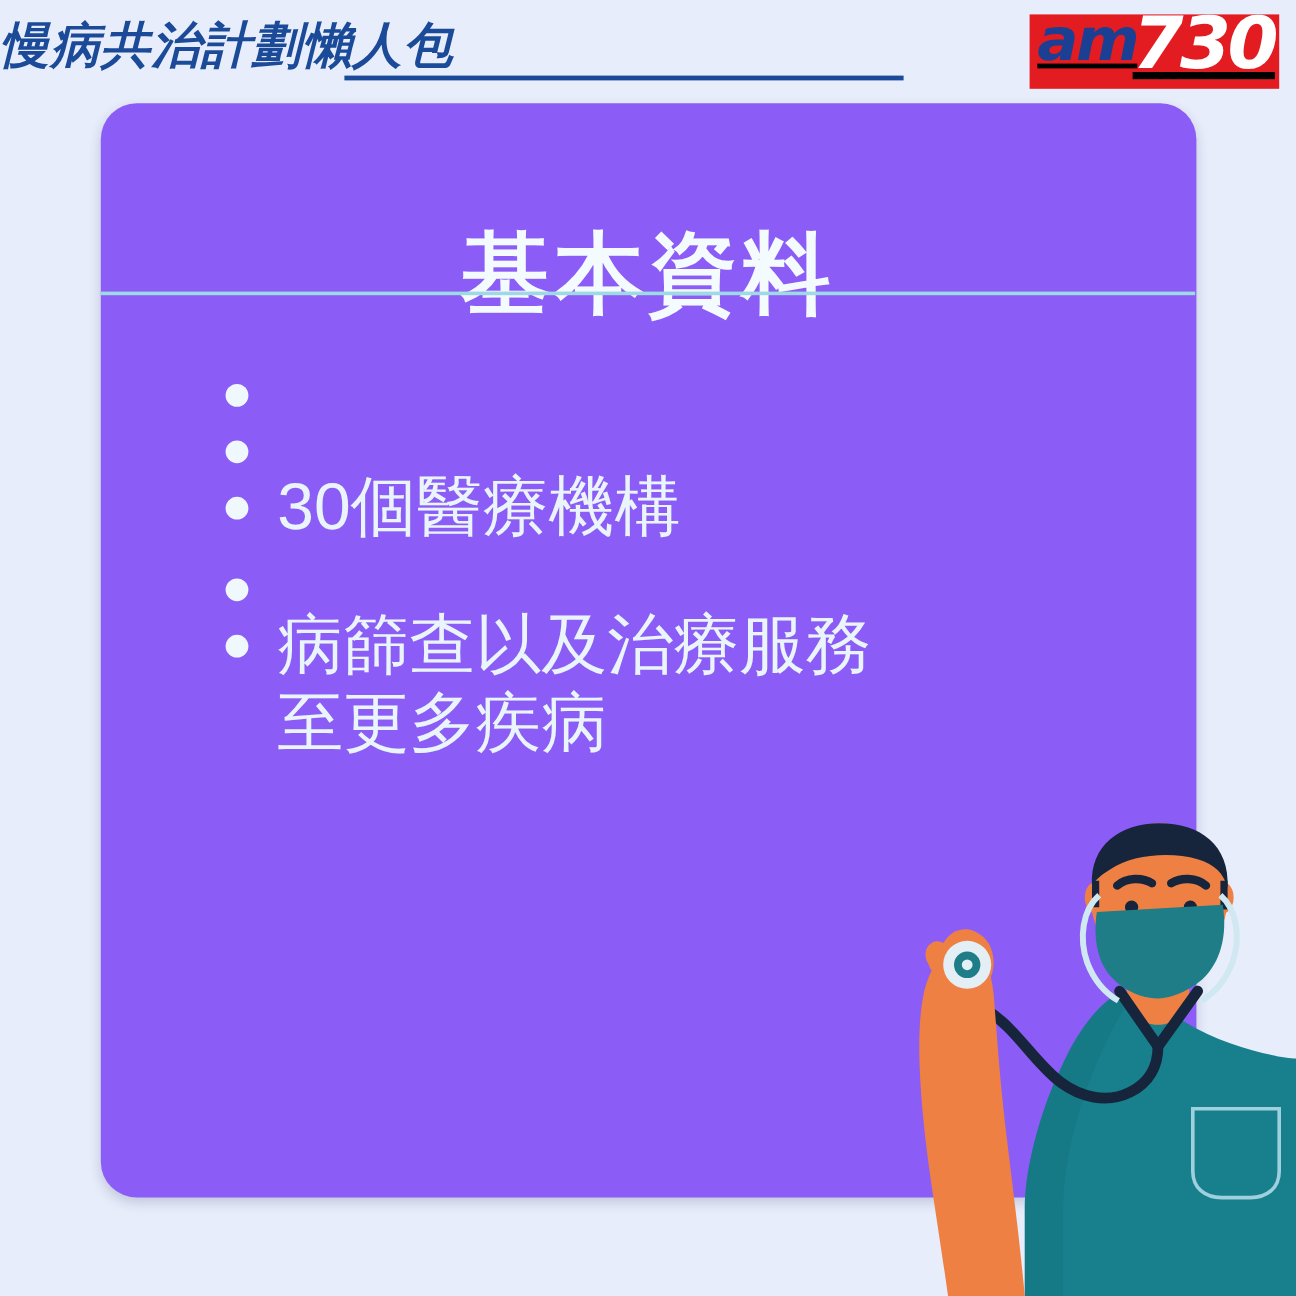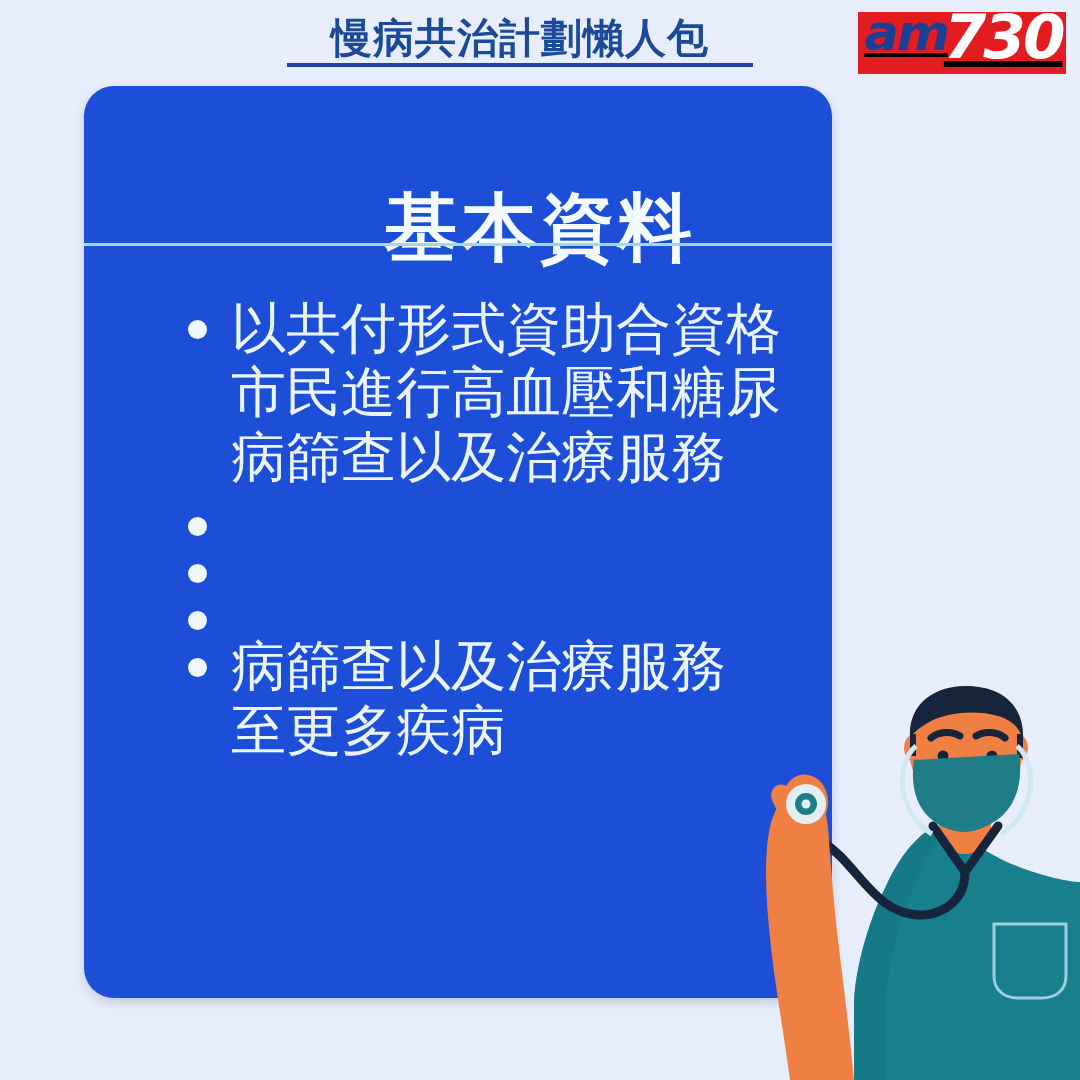--- a/index.html
+++ b/index.html
@@ -20,27 +20,27 @@
   #top-bar {
     position:absolute;
     left:0; top:0;
     width:1080px; height:86px;
   }
 
   #headline {
     position:absolute;
     left:0; top:14px;
     width:1040px;
-    text-align:center;
     font-size:41px;
     font-weight:bold;
     color:#1b4a98;
     letter-spacing:1px;
     line-height:1.18;
     white-space:nowrap;
+    font-style:italic;
   }
   #headline-underline {
     position:absolute;
     left:50%;
     transform:translateX(-50%);
     margin-left:-20px;
     top:63px;
     width:466px;
     height:4px;
     background:#1b4a98;
@@ -79,22 +79,22 @@
     font-family:"DejaVu Sans", sans-serif;
     margin-left:-1px;
     margin-top:1px;
     transform:scaleX(1.02);
   }
 
   
   #card {
     position:absolute;
     left:84px; top:86px;
-    width:748px; height:912px;
-    background:#1d4ed8;
+    width:913px; height:912px;
+    background:#8b5cf6;
     border-radius:30px;
     box-shadow:0 4px 10px rgba(20,40,90,0.18);
     overflow:hidden;
   }
 
   #card-title {
     position:absolute;
     left:0; top:105px;
     width:912px;
     text-align:center;
@@ -162,31 +162,29 @@
 
 <div id="card">
 
   <div id="card-title">基本資料</div>
   <div id="card-divider"></div>
 
   <div id="bullet-list">
 
     <div class="bullet-row">
       <span class="bullet-dot"></span>
-      <span class="bullet-text">以共付形式資助合資格
-市民進行高血壓和糖尿
-病篩查以及治療服務</span>
-    </div>
-
-    <div class="bullet-row">
-      <span class="bullet-dot"></span>
-    </div>
-
-    <div class="bullet-row">
-      <span class="bullet-dot"></span>
+    </div>
+
+    <div class="bullet-row">
+      <span class="bullet-dot"></span>
+    </div>
+
+    <div class="bullet-row">
+      <span class="bullet-dot"></span>
+      <span class="bullet-text">30個醫療機構</span>
     </div>
 
     <div class="bullet-row">
       <span class="bullet-dot"></span>
     </div>
 
     <div class="bullet-row">
       <span class="bullet-dot"></span>
       <span class="bullet-text">病篩查以及治療服務
 至更多疾病</span>

